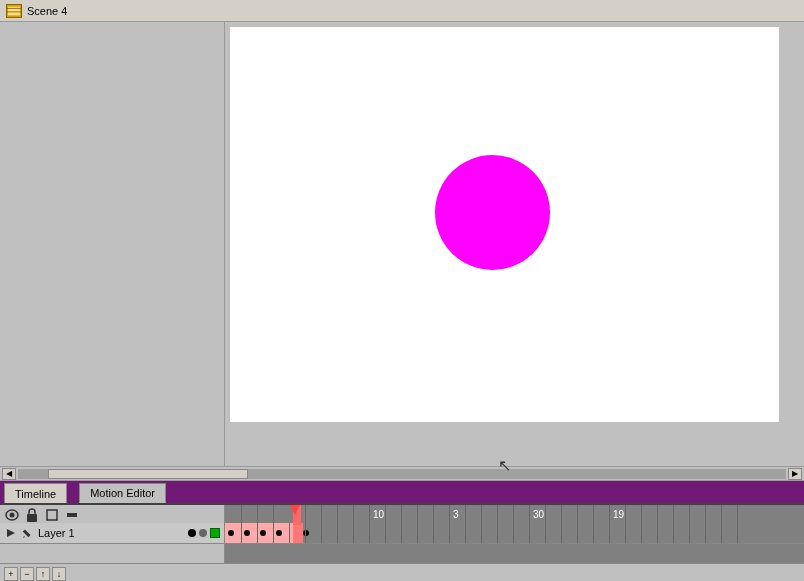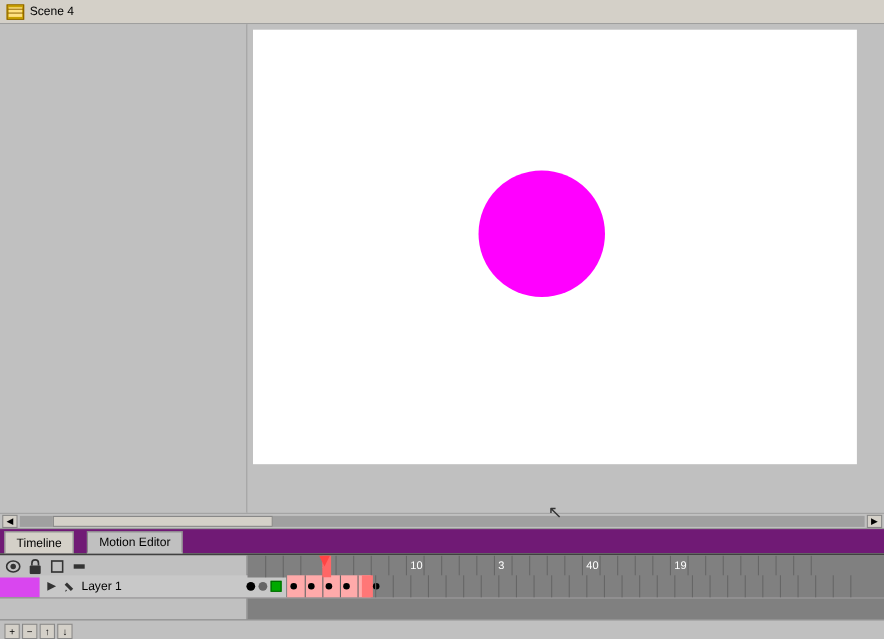--- a/index.html
+++ b/index.html
@@ -204,22 +204,21 @@
       position: absolute;
       color: #fff;
       font-size: 10px;
       top: 4px;
     }
 
     
     #timeline-layer-row {
       height: 20px;
       display: flex;
-      background: #d946ef;
-      padding-left: 36px;
+      background: #a21caf;
     }
     #layer-controls {
       width: 225px;
       height: 20px;
       background: #c8c8c8;
       display: flex;
       align-items: center;
       gap: 3px;
       padding: 0 4px;
       border-right: 1px solid #888;
@@ -391,21 +390,21 @@
     </div>
 
     <div id="timeline-frames-header">
 
       <div style="position:absolute; left:68px; top:0; width:8px; height:100%; background:#ff6666; z-index:2;"></div>
       <div style="position:absolute; left:65px; top:0; width:0; height:0; border-left:5px solid transparent; border-right:5px solid transparent; border-top:10px solid #ff4444; z-index:3;"></div>
 
       <span class="frame-number" style="left:68px;">5</span>
       <span class="frame-number" style="left:148px;">10</span>
       <span class="frame-number" style="left:228px;">3</span>
-      <span class="frame-number" style="left:308px;">40</span>
+      <span class="frame-number" style="left:308px;">30</span>
       <span class="frame-number" style="left:388px;">19</span>
 
       <div class="frame-grid-line" style="left:16px;"></div>
       <div class="frame-grid-line" style="left:32px;"></div>
       <div class="frame-grid-line" style="left:48px;"></div>
       <div class="frame-grid-line" style="left:80px;"></div>
       <div class="frame-grid-line" style="left:96px;"></div>
       <div class="frame-grid-line" style="left:112px;"></div>
       <div class="frame-grid-line" style="left:128px;"></div>
       <div class="frame-grid-line" style="left:144px;"></div>

